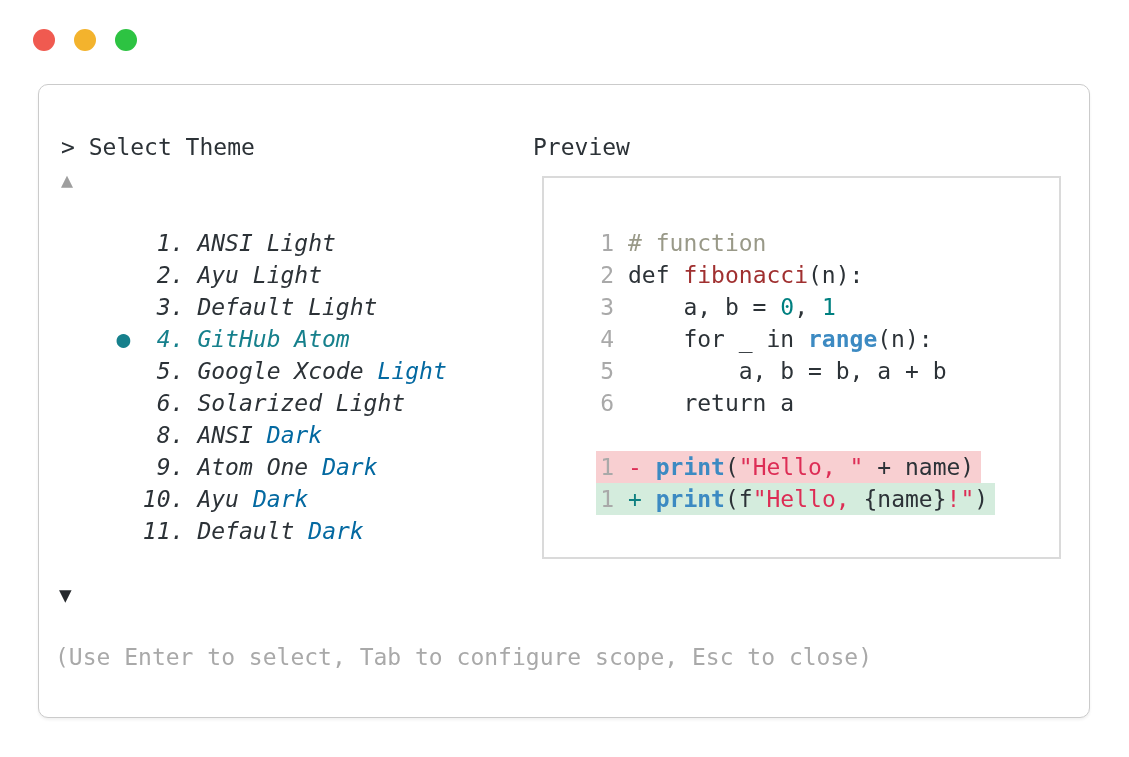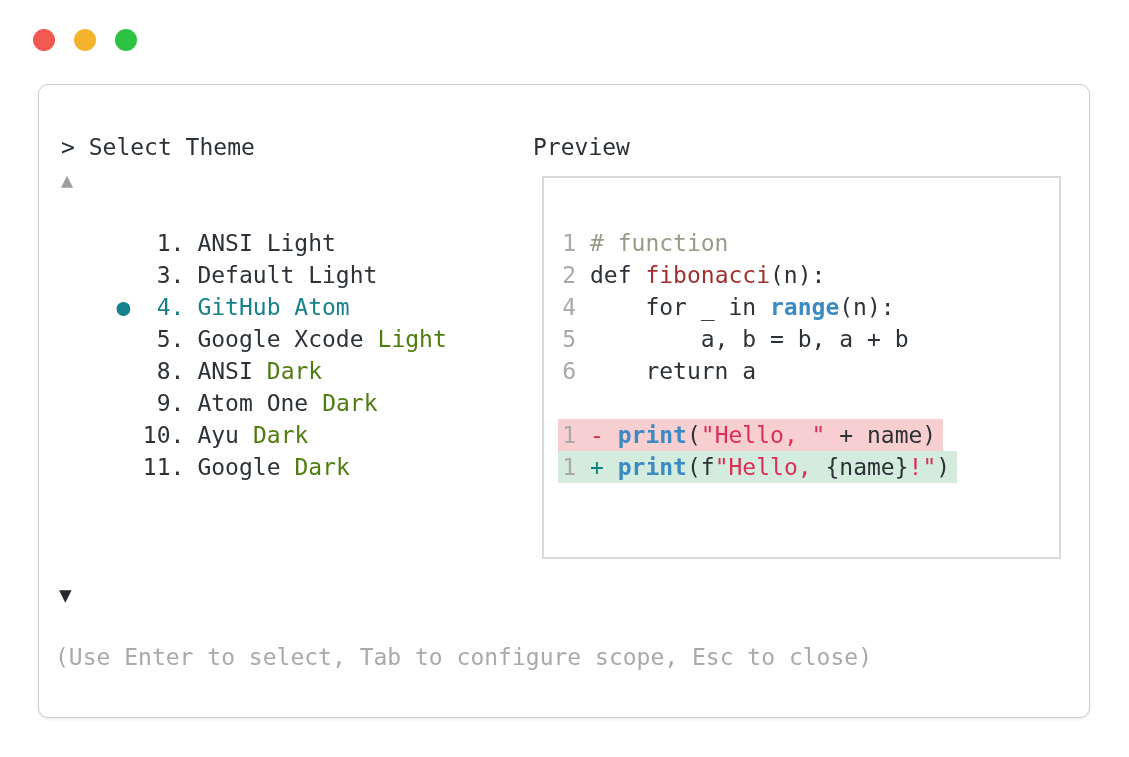--- a/index.html
+++ b/index.html
@@ -16,31 +16,31 @@
          box-shadow:0 2px 3px rgba(0,0,0,.06);}
   .line32{height:32px;line-height:32px;white-space:pre;}
 
   .prompt{position:absolute;left:22px;top:46px;}
   .preview-title{position:absolute;left:494px;top:46px;}
   .up-arrow{position:absolute;left:22px;top:79px;color:#9e9e9e;font-size:20px;}
   .down-arrow{position:absolute;left:20px;top:494px;color:#25282c;font-size:21px;}
   .hint{position:absolute;left:16px;top:556px;color:var(--muted);}
 
   .theme-list{position:absolute;left:22px;top:110px;}
-  .theme-item{height:32px;line-height:32px;white-space:pre;}
+  .theme-item{height:32px;line-height:32px;white-space:pre;font-style:italic;}
   .marker{display:inline-block;width:26px;color:var(--accent_teal);}
   .num{display:inline-block;width:42px;text-align:right;color:var(--ink);}
   .tname{margin-left:13px;color:var(--ink);}
-  .tmuted{color:#4d7c0f;margin-left:14px;}
+  .tmuted{color:#0369a1;margin-left:14px;}
   .theme-item.selected .num,.theme-item.selected .tname{color:var(--accent_teal);}
 
   .preview-box{position:absolute;left:503px;top:91px;width:519px;height:383px;box-sizing:border-box;
                border:2px solid #dadada;background:#fff;}
   .code{padding:49px 0 0 18px;}
-  .code-line{height:32px;line-height:32px;white-space:pre;}
+  .code-line{height:32px;line-height:32px;white-space:pre;margin-left:38px;}
   .ln{display:inline-block;width:14px;margin-right:14px;text-align:right;color:var(--muted);}
   .chip{display:inline-block;height:32px;padding:0 7px 0 4px;margin-left:-4px;}
   .chip.removed{background:var(--removed_bg);}
   .chip.added{background:var(--added_bg);}
 
   .seg-plain{color:var(--ink);}
   .seg-comment{color:var(--comment);}
   .seg-func{color:var(--function_red);}
   .seg-number{color:var(--number_teal);}
   .seg-builtin{color:var(--builtin_blue);font-weight:bold;}
@@ -63,63 +63,70 @@
 
     <div class="prompt line32">&gt; Select Theme</div>
 
     <div class="up-arrow line32">▲</div>
 
     <div class="theme-list">
   <div class="theme-item">
     <span class="marker"></span><span class="num">1.</span><span class="tname">ANSI Light</span>
   </div>
 
+  <div class="theme-item">
+    <span class="marker"></span><span class="num">2.</span><span class="tname">Ayu Light</span>
+  </div>
 
   <div class="theme-item">
     <span class="marker"></span><span class="num">3.</span><span class="tname">Default Light</span>
   </div>
 
   <div class="theme-item selected">
     <span class="marker">●</span><span class="num">4.</span><span class="tname">GitHub Atom</span>
   </div>
 
   <div class="theme-item">
     <span class="marker"></span><span class="num">5.</span><span class="tname">Google Xcode</span><span class="tmuted">Light</span>
   </div>
 
+  <div class="theme-item">
+    <span class="marker"></span><span class="num">6.</span><span class="tname">Solarized Light</span>
+  </div>
 
 
   <div class="theme-item">
     <span class="marker"></span><span class="num">8.</span><span class="tname">ANSI</span><span class="tmuted">Dark</span>
   </div>
 
   <div class="theme-item">
     <span class="marker"></span><span class="num">9.</span><span class="tname">Atom One</span><span class="tmuted">Dark</span>
   </div>
 
   <div class="theme-item">
     <span class="marker"></span><span class="num">10.</span><span class="tname">Ayu</span><span class="tmuted">Dark</span>
   </div>
 
   <div class="theme-item">
-    <span class="marker"></span><span class="num">11.</span><span class="tname">Google</span><span class="tmuted">Dark</span>
+    <span class="marker"></span><span class="num">11.</span><span class="tname">Default</span><span class="tmuted">Dark</span>
   </div>
 
 </div>
 
     <div class="down-arrow line32">▼</div>
 
     <div class="hint line32">(Use Enter to select, Tab to configure scope, Esc to close)</div>
 
     <div class="preview-title line32">Preview</div>
 
     <div class="preview-box">
       <div class="code">
           <div class="code-line"><span class="chip"><span class="ln">1</span><span class="seg-comment"># function</span></span></div>
           <div class="code-line"><span class="chip"><span class="ln">2</span><span class="seg-plain">def </span><span class="seg-func">fibonacci</span><span class="seg-plain">(n):</span></span></div>
+          <div class="code-line"><span class="chip"><span class="ln">3</span><span class="seg-plain">    a, b = </span><span class="seg-number">0</span><span class="seg-plain">, </span><span class="seg-number">1</span></span></div>
           <div class="code-line"><span class="chip"><span class="ln">4</span><span class="seg-plain">    for _ in </span><span class="seg-builtin">range</span><span class="seg-plain">(n):</span></span></div>
           <div class="code-line"><span class="chip"><span class="ln">5</span><span class="seg-plain">        a, b = b, a + b</span></span></div>
           <div class="code-line"><span class="chip"><span class="ln">6</span><span class="seg-plain">    return a</span></span></div>
           <div class="code-line"></div>
           <div class="code-line"><span class="chip removed"><span class="ln">1</span><span class="seg-removed-marker">- </span><span class="seg-builtin">print</span><span class="seg-plain">(</span><span class="seg-string">"Hello, "</span><span class="seg-plain"> + name)</span></span></div>
           <div class="code-line"><span class="chip added"><span class="ln">1</span><span class="seg-added-marker">+ </span><span class="seg-builtin">print</span><span class="seg-plain">(f</span><span class="seg-string">"Hello, </span><span class="seg-plain">{name}</span><span class="seg-string">!"</span><span class="seg-plain">)</span></span></div>
         </div>
     </div>
 
   </div>

